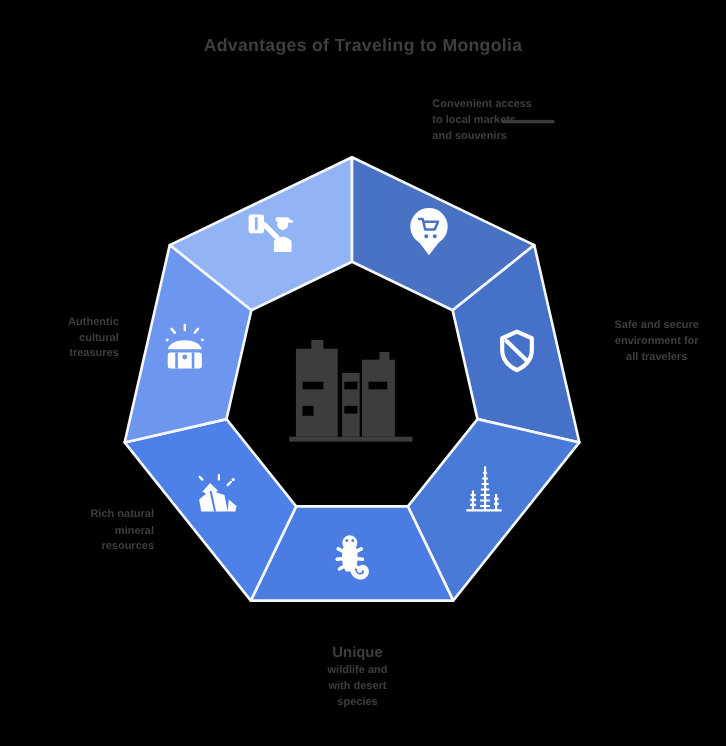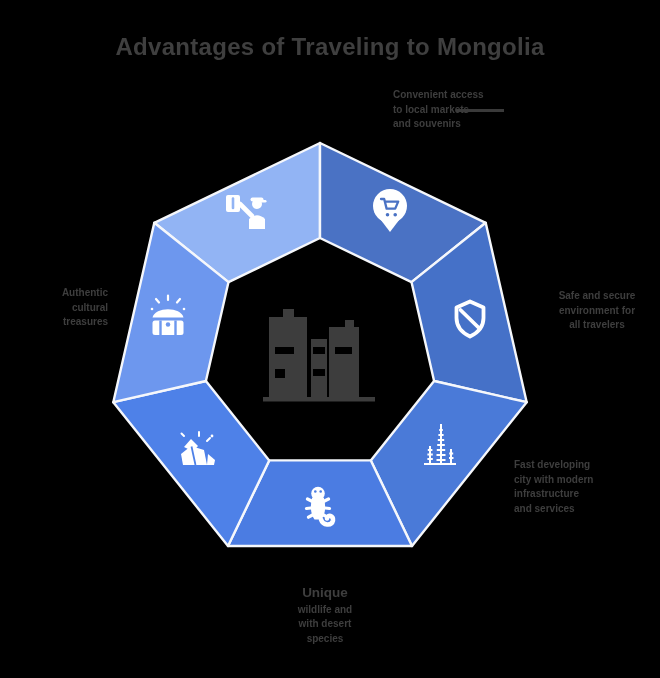--- a/index.html
+++ b/index.html
@@ -1,19 +1,19 @@
 <!DOCTYPE html>
 <html><head>
 <meta charset="utf-8">
 <style>
   html,body{margin:0;padding:0;background:#000;}
   body{font-family:"Liberation Sans", sans-serif;}
   .canvas{position:relative;width:660px;height:678px;background:#000;overflow:hidden;}
   .title{position:absolute;left:0;right:0;top:33px;text-align:center;
-         font-size:24px;font-weight:bold;color:#3f3f3f;letter-spacing:.3px;}
+         font-size:16px;font-weight:bold;color:#3f3f3f;letter-spacing:.3px;}
   .label{position:absolute;font-size:10px;font-weight:600;color:#3e3e3e;
          line-height:1.45;white-space:pre-line;}
   .lbl-topleft{left:140px;top:100px;width:122px;text-align:center;}
   .lbl-topright{left:393px;top:88px;width:128px;text-align:left;}
   .lbl-right{left:538px;top:289px;width:118px;text-align:center;}
   .lbl-botright{left:514px;top:458px;width:140px;text-align:left;}
   .lbl-bottom{left:258px;top:583px;width:134px;text-align:center;}
   .lbl-bottom::first-line{font-size:13.5px;font-weight:bold;}
   .lbl-botleft{left:18px;top:461px;width:122px;text-align:right;}
   .lbl-left{left:0px;top:286px;width:108px;text-align:right;}
@@ -28,28 +28,27 @@
 
   <div class="title">Advantages of Traveling to Mongolia</div>
 
   <div class="label lbl-topright">Convenient access
 to local markets
 and souvenirs</div>
   <div class="leader"></div>
   <div class="label lbl-right">Safe and secure
 environment for
 all travelers</div>
-  <div class="label lbl-botright">Fast developing
-city with modern
-infrastructure
-and services</div>
   <div class="label lbl-bottom">Unique
 wildlife and
 with desert
 species</div>
+  <div class="label lbl-botleft">Rich natural
+mineral
+resources</div>
   <div class="label lbl-left">Authentic
 cultural
 treasures</div>
 
   <svg width="660" height="678" viewBox="0 0 660 678">
 
     <polygon class="seg" points="320,143 154.3,222.8 228.5,282.1 320,238" fill="#92b4f4"></polygon>
     <polygon class="seg" points="320,143 485.7,222.8 411.5,282.1 320,238" fill="#4a72c4"></polygon>
     <polygon class="seg" points="485.7,222.8 526.7,402.2 434.1,381 411.5,282.1" fill="#4571c8"></polygon>
     <polygon class="seg" points="526.7,402.2 412,546 370.8,460.4 434.1,381" fill="#4a7ad8"></polygon>

